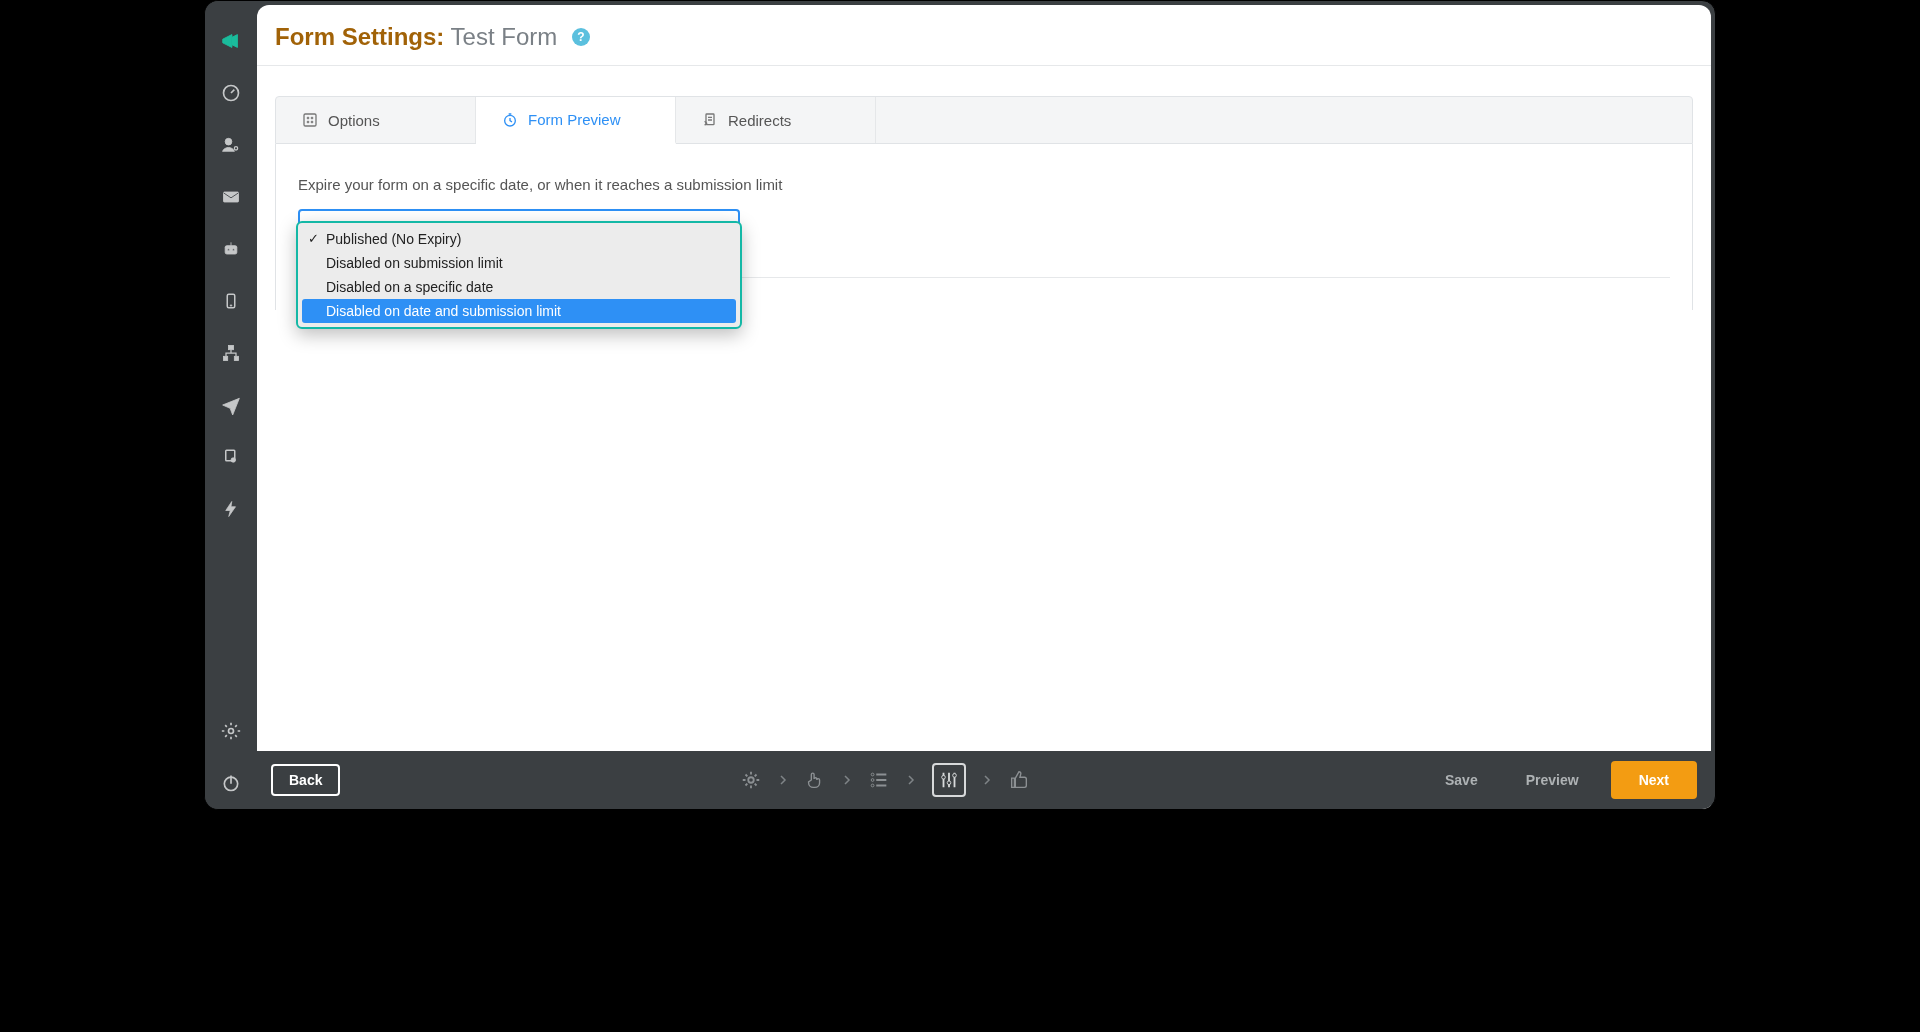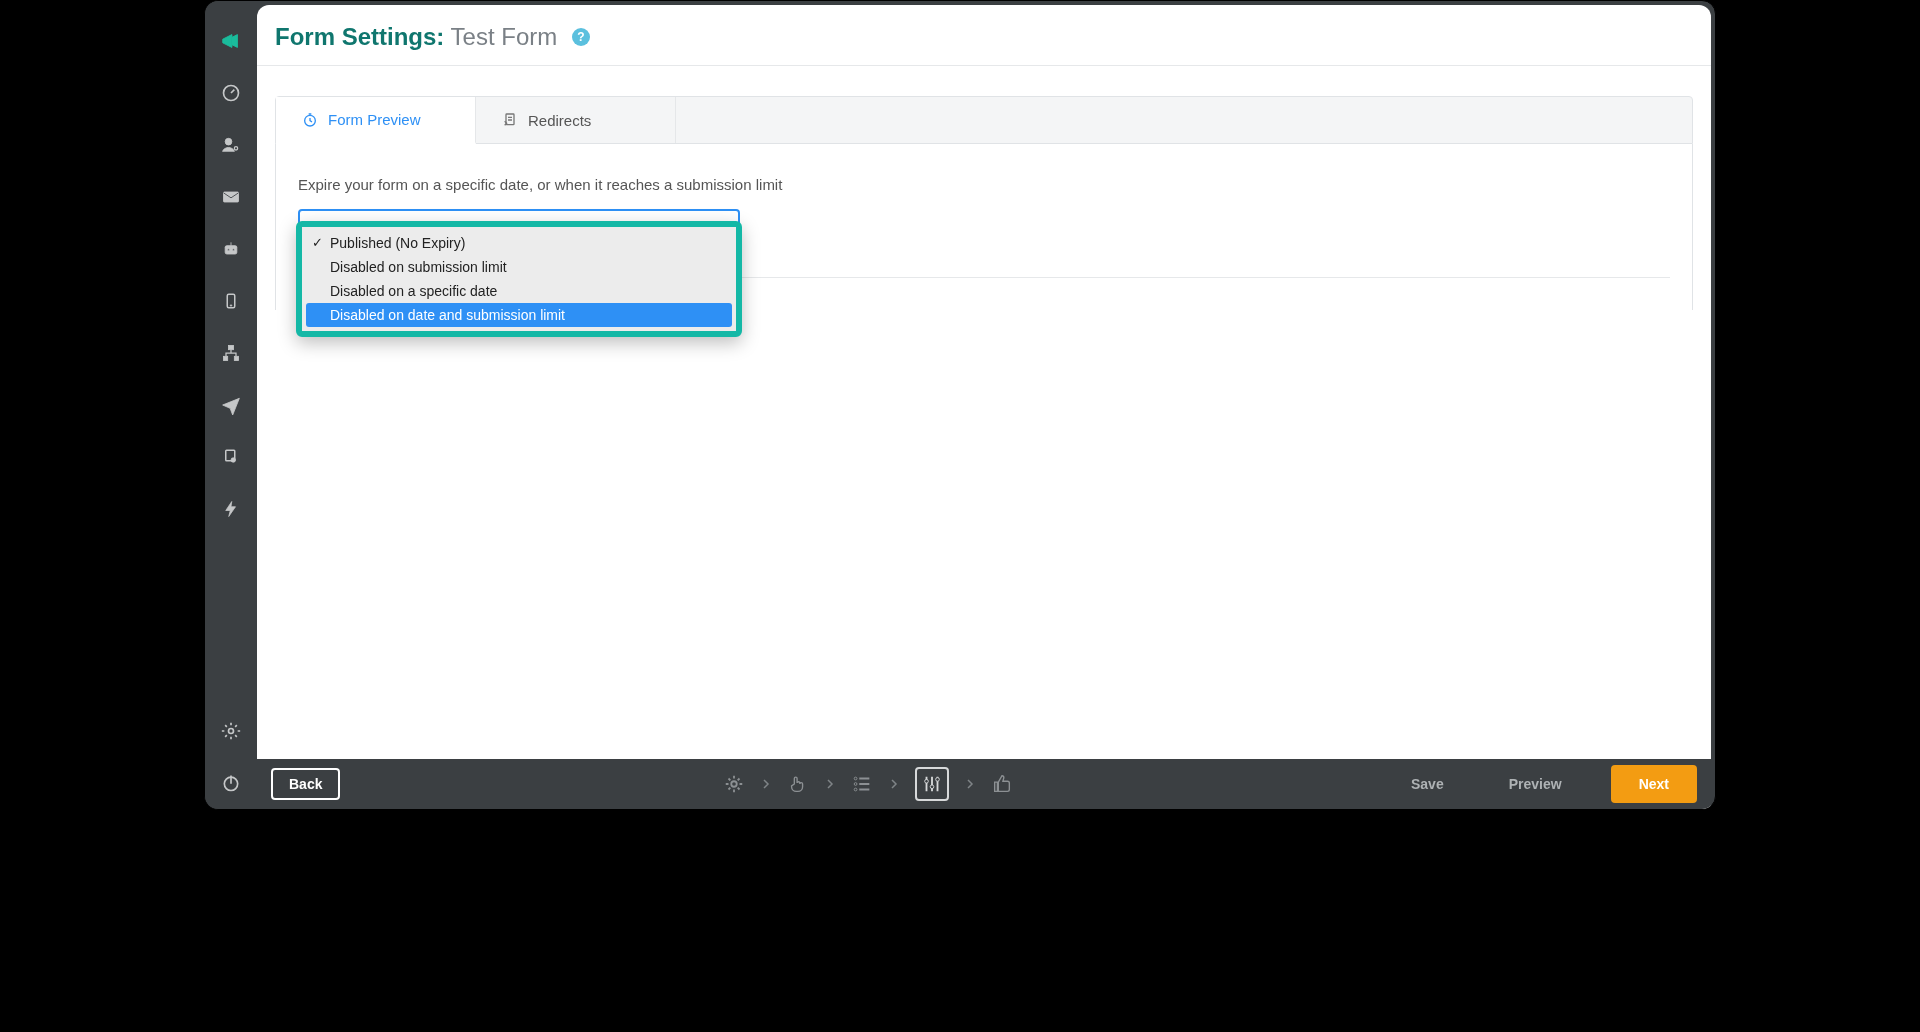--- a/index.html
+++ b/index.html
@@ -50,21 +50,21 @@
     padding: 18px 18px 14px 18px;
     border-bottom: 1px solid #E6E8EA;
   }
   .page-title {
     font-size: 24px;
     font-weight: 400;
     color: #7A8086;
   }
   .page-title .title-label {
     font-weight: 700;
-    color: #0f766e;
+    color: #a16207;
   }
   .help-icon {
     display: inline-block;
     width: 18px; height: 18px;
     border-radius: 50%;
     background: #5BC0DE;
     color: #fff;
     font-size: 12px;
     font-weight: 700;
     line-height: 18px;
@@ -124,21 +124,21 @@
     border-radius: 4px;
     background: #fff;
   }
   .dropdown {
     position: absolute;
     top: 12px;
     left: -2px;
     right: -8px;
     width: 446px;
     background: #ECECEC;
-    border: 6px solid #14b8a6;
+    border: 2px solid #14b8a6;
     border-radius: 6px;
     box-shadow: 0 6px 18px rgba(0,0,0,.25);
     padding: 4px;
     z-index: 10;
   }
   .dropdown-option {
     font-size: 14px;
     color: #222;
     padding: 3px 10px 3px 24px;
     border-radius: 3px;
@@ -157,27 +157,27 @@
     color: #fff;
   }
 
   .divider {
     border-top: 1px solid #E6E8EA;
     margin-top: 28px;
   }
 
   
   .bottom-bar {
-    height: 50px;
+    height: 58px;
     background: #3B3F42;
     margin-top: auto;
     display: flex;
     align-items: center;
     padding: 0 14px;
-    gap: 33px;
+    gap: 16px;
   }
   .btn {
     height: 32px;
     padding: 0 16px;
     border-radius: 4px;
     font-size: 14px;
     font-weight: 600;
     cursor: pointer;
     display: inline-flex;
     align-items: center;
@@ -302,20 +302,30 @@
     <div class="page-header">
       <h1 class="page-title">
         <span class="title-label">Form Settings:</span>
         <span>Test Form</span>
         <span class="help-icon">?</span>
       </h1>
     </div>
 
     <div class="tabs-wrap">
       <div class="tabs">
+        <div class="tab">
+          <svg viewBox="0 0 24 24">
+              <rect x="3" y="3" width="18" height="18" rx="2" stroke-width="2"></rect>
+              <circle cx="9" cy="9" r="1.5" fill="#777"></circle>
+              <circle cx="15" cy="9" r="1.5" fill="#777"></circle>
+              <circle cx="9" cy="15" r="1.5" fill="#777"></circle>
+              <circle cx="15" cy="15" r="1.5" fill="#777"></circle>
+            </svg>
+          <span>Options</span>
+        </div>
         <div class="tab active">
           <svg viewBox="0 0 24 24">
               <circle cx="12" cy="13" r="8" stroke-width="2"></circle>
               <path d="M12 9v4l3 2" stroke-width="2"></path>
               <path d="M10 3h4" stroke-width="2"></path>
             </svg>
           <span>Form Preview</span>
         </div>
         <div class="tab">
           <svg viewBox="0 0 24 24">

